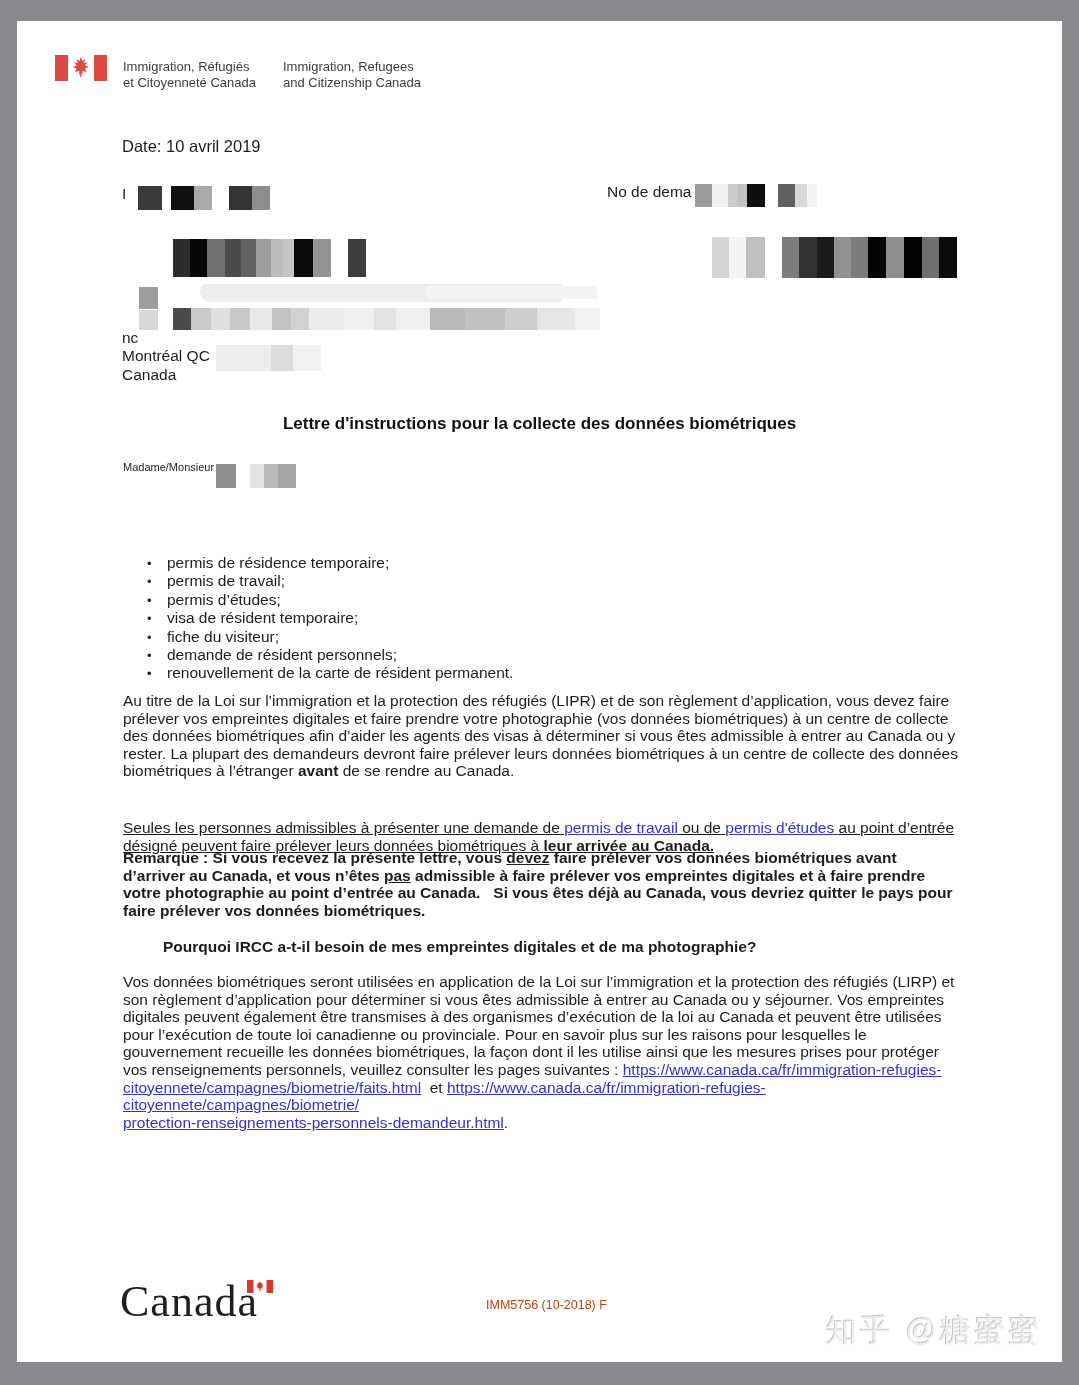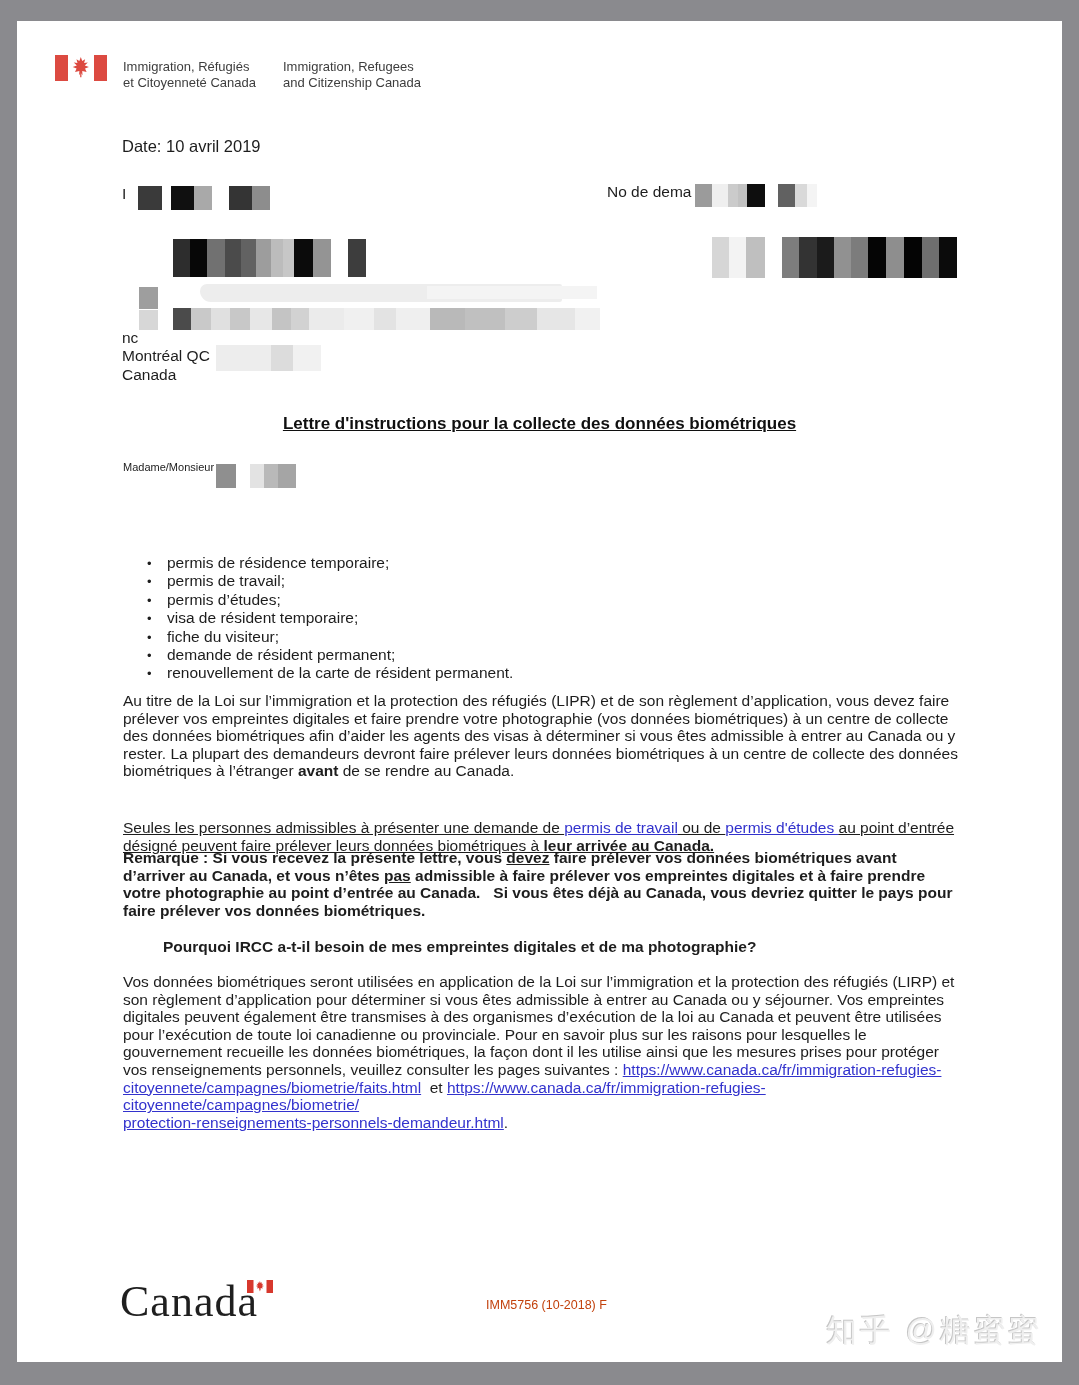--- a/index.html
+++ b/index.html
@@ -33,21 +33,21 @@
   .m-bigright{left:695px;top:216px;}
   .m-midtop{left:122px;top:266px;}
   .m-midbottom{left:122px;top:289px;}
   .m-midrow{left:156px;top:287px;}
   .m-city{position:relative;margin-left:6px;margin-top:-2px;}
   .m-salut{position:relative;margin-left:2px;margin-top:3px;}
   .swoosh{position:absolute;left:183px;top:263px;width:362px;height:18px;background:#ededed;border-radius:9px 3px 3px 14px;}
   .swoosh2{position:absolute;left:410px;top:265px;width:170px;height:13px;background:#f4f4f4;}
 
   
-  .title{position:absolute;left:0;width:100%;top:393px;text-align:center;font-weight:bold;font-size:17px;color:#101010;text-decoration:underline;}
+  .title{position:absolute;left:0;width:100%;top:393px;text-align:center;font-weight:bold;font-size:17px;color:#101010;}
   .salutation{position:absolute;left:106px;top:440px;display:flex;font-size:11px;color:#1d1d1d;}
   .p{position:absolute;left:106px;width:836px;font-size:15.5px;line-height:17.6px;color:#1d1d1d;}
   .p1{top:479px;}
   .p2{top:671px;}
   .p3{top:798px;text-decoration:underline;}
   .remarque{top:828px;font-weight:bold;}
   .h2{top:917px;font-weight:bold;margin-left:40px;}
   .p4{top:952px;}
   .bullets{position:absolute;left:106px;top:533px;width:836px;font-size:15.5px;line-height:17.4px;color:#1d1d1d;}
   .bullet-row{display:flex;}
@@ -215,21 +215,21 @@
         <div class="bullet-row">
           <span class="bullet-dot">•</span>
           <span>visa de résident temporaire;</span>
         </div>
         <div class="bullet-row">
           <span class="bullet-dot">•</span>
           <span>fiche du visiteur;</span>
         </div>
         <div class="bullet-row">
           <span class="bullet-dot">•</span>
-          <span>demande de résident permanent;</span>
+          <span>demande de résident personnels;</span>
         </div>
         <div class="bullet-row">
           <span class="bullet-dot">•</span>
           <span>renouvellement de la carte de résident permanent.</span>
         </div>
       </div>
 
     <div class="p p2"><span>Au titre de la Loi sur l’immigration et la protection des réfugiés (LIPR) et de son règlement d’application, vous devez faire prélever vos empreintes digitales et faire prendre votre photographie (vos données biométriques) à un centre de collecte des données biométriques afin d’aider les agents des visas à déterminer si vous êtes admissible à entrer au Canada ou y rester. La plupart des demandeurs devront faire prélever leurs données biométriques à un centre de collecte des données biométriques à l’étranger </span><span class="b">avant</span><span> de se rendre au Canada.</span></div>
     <div class="p p3"><span>Seules les personnes admissibles à présenter une demande de </span><span class="lnk">permis de travail</span><span> ou de </span><span class="lnk">permis d'études </span><span> au point d’entrée désigné peuvent faire prélever leurs données biométriques à </span><span class="b">leur arrivée au Canada.</span></div>
     <div class="p remarque"><span class="b">Remarque : Si vous recevez la présente lettre, vous </span><span class="b u">devez</span><span class="b"> faire prélever vos données biométriques avant d’arriver au Canada, et vous n’êtes </span><span class="b u">pas</span><span class="b"> admissible à faire prélever vos empreintes digitales et à faire prendre votre photographie au point d’entrée au Canada.&nbsp;&nbsp; Si vous êtes déjà au Canada, vous devriez quitter le pays pour faire prélever vos données biométriques.</span></div>

